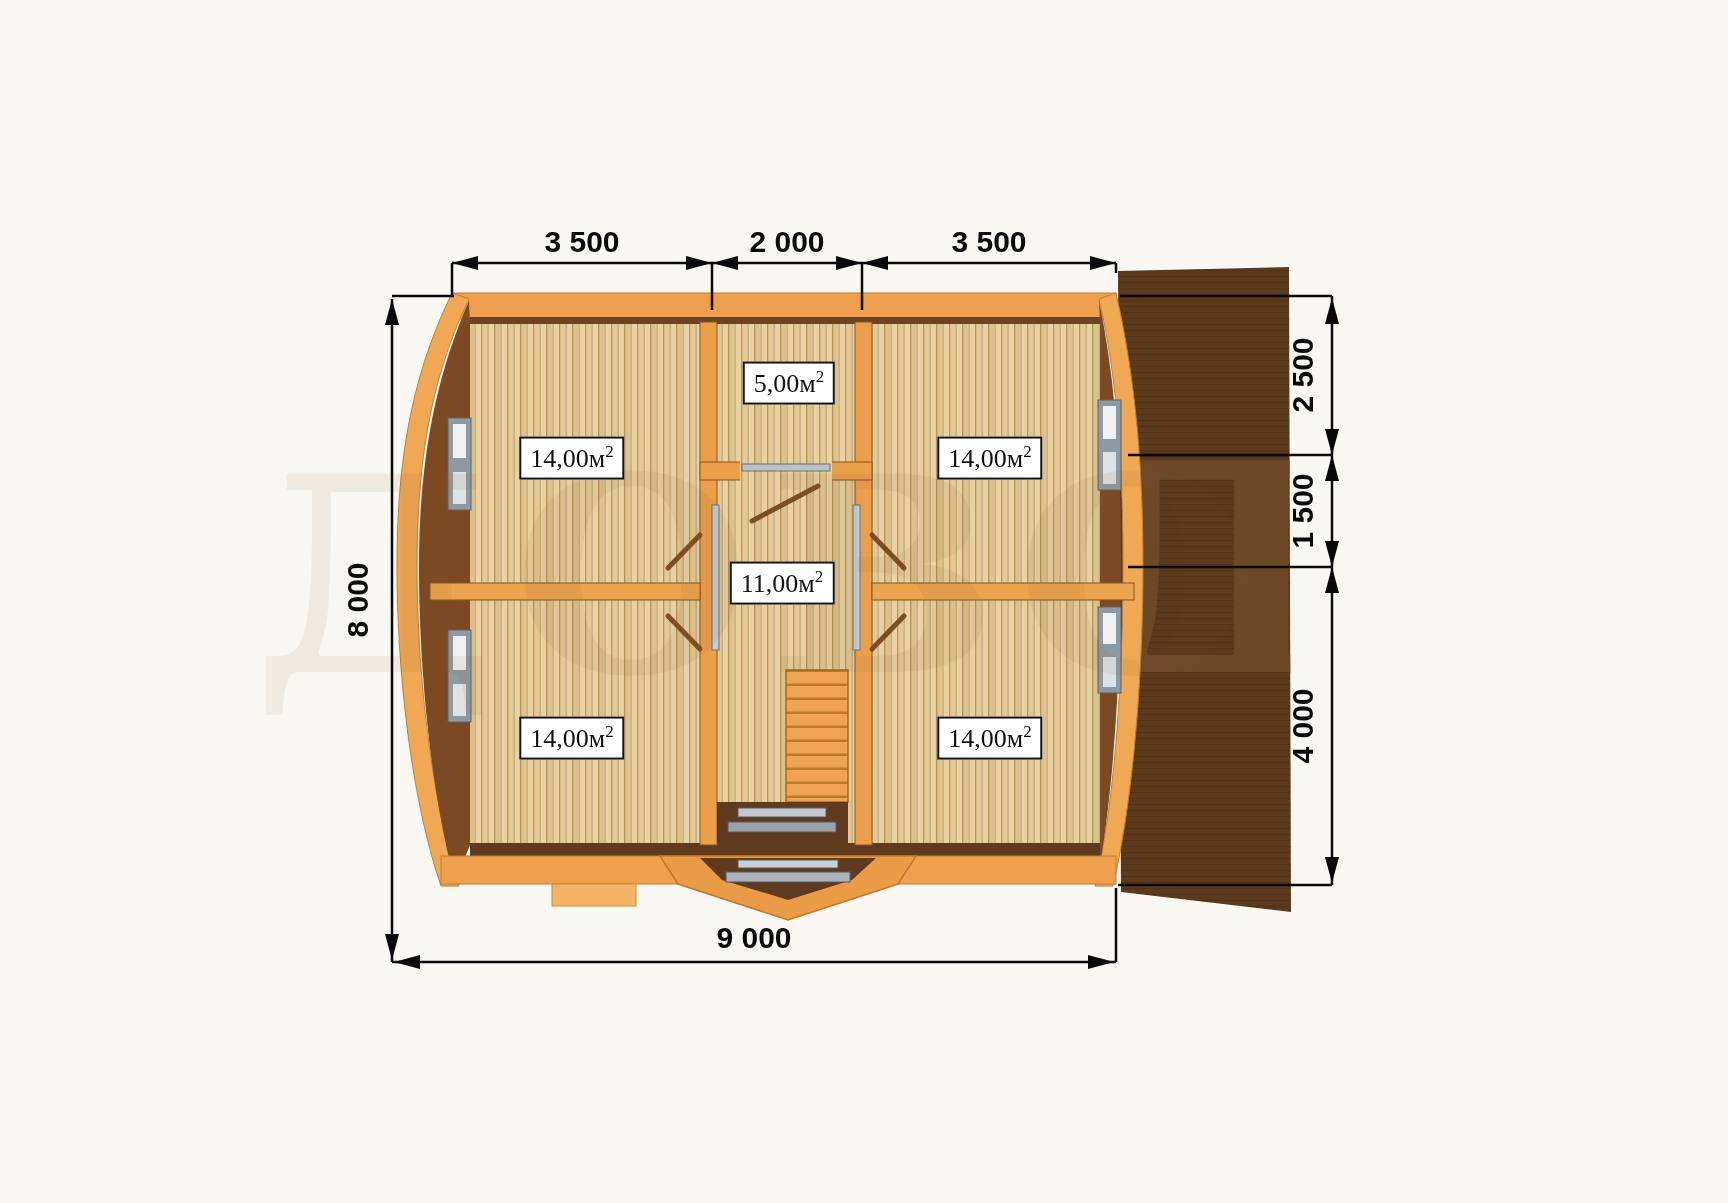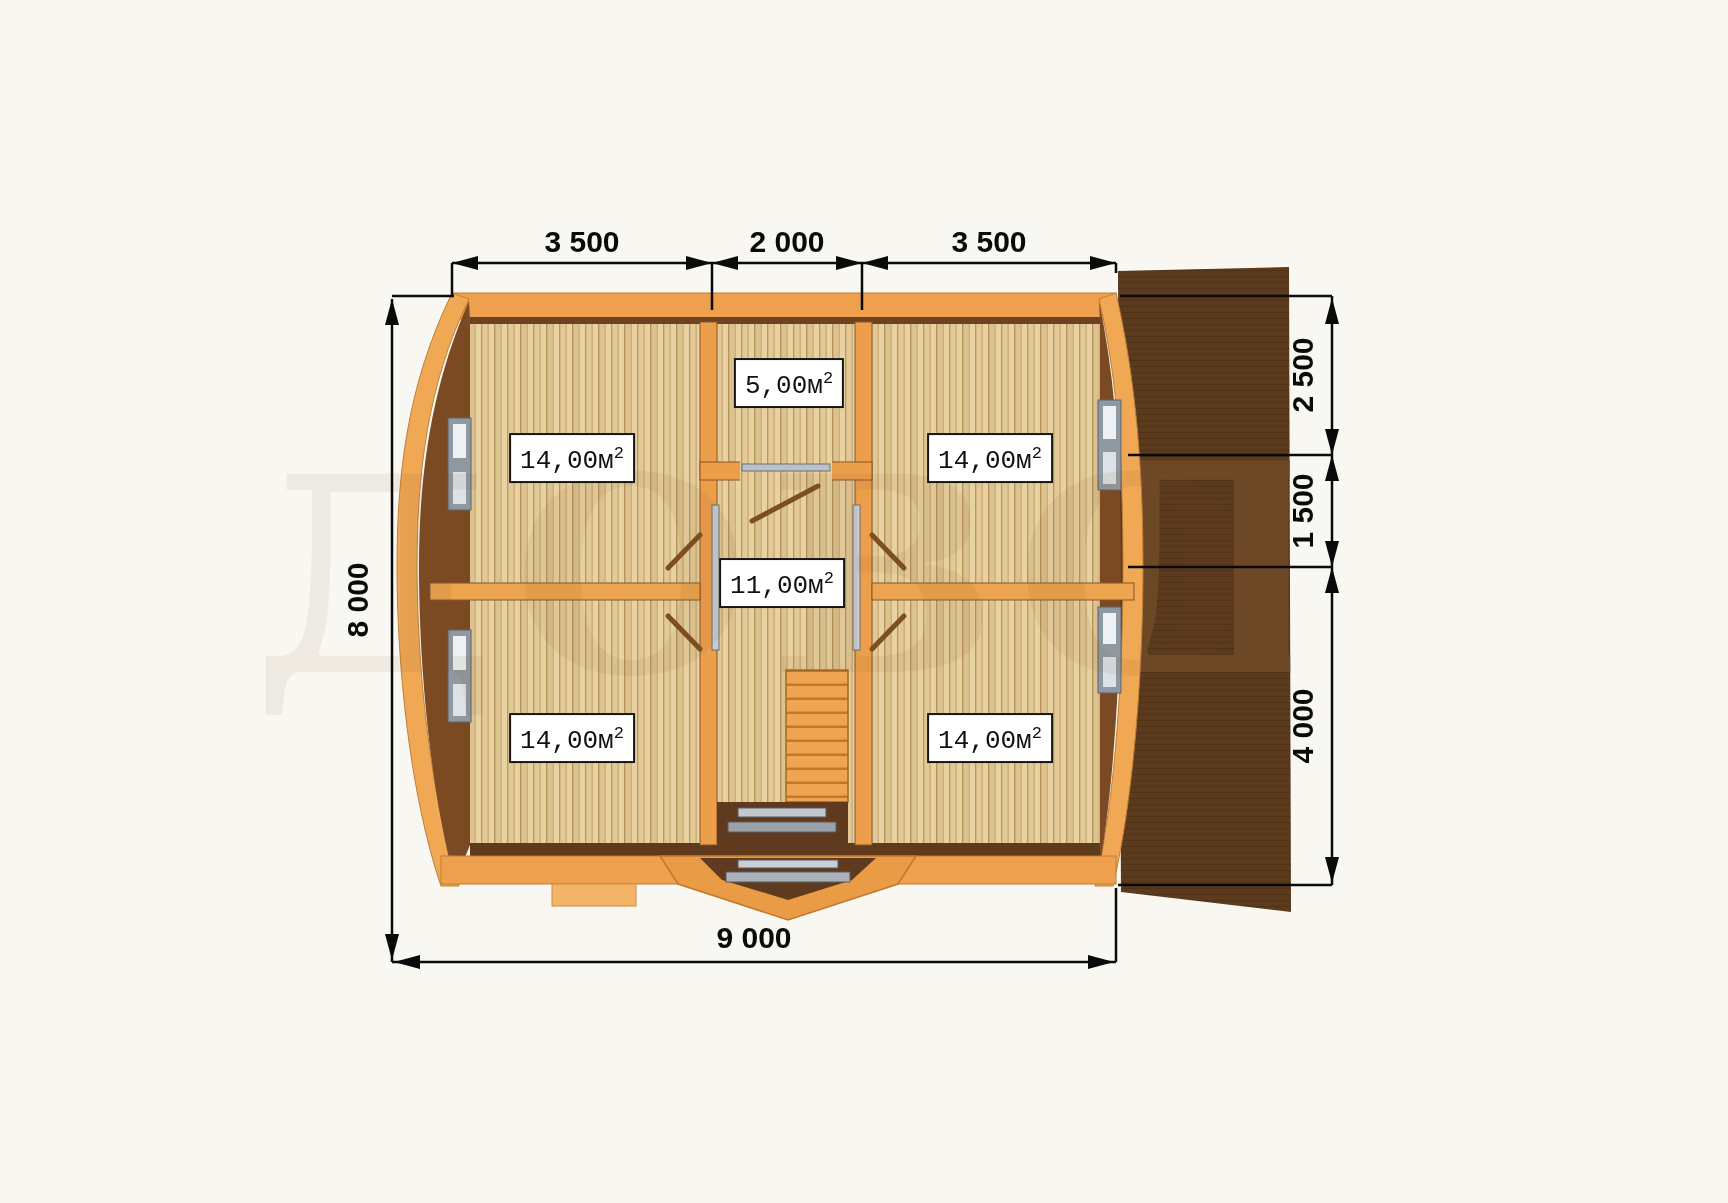--- a/index.html
+++ b/index.html
@@ -2,22 +2,22 @@
 <html><head>
 <meta charset="utf-8">
 <style>
   html,body{margin:0;padding:0;}
   body{width:1728px;height:1203px;background:#f9f7f2;font-family:"Liberation Sans",sans-serif;overflow:hidden;}
   .scene{position:relative;width:1728px;height:1203px;}
   .scene svg{position:absolute;left:0;top:0;}
   .room-label{
     position:absolute;transform:translate(-50%,-50%);
     background:#ffffff;border:2px solid #141414;color:#111;
-    font-size:26px;line-height:1.15;padding:12px 9px 4px;white-space:nowrap;
-    font-family:Liberation Mono, monospace;
+    font-size:26px;line-height:1.15;padding:5px 9px 4px;white-space:nowrap;
+    font-family:Liberation Serif, serif;
   }
   .room-label sup{font-size:17px;line-height:0;}
   .dim-text{font-family:"Liberation Sans",sans-serif;font-weight:bold;font-size:30px;fill:#0a0a0a;}
   .wm{font-family:"DejaVu Serif",serif;font-weight:bold;}
 </style>
 </head>
 <body>
 
 <div class="scene">
 

